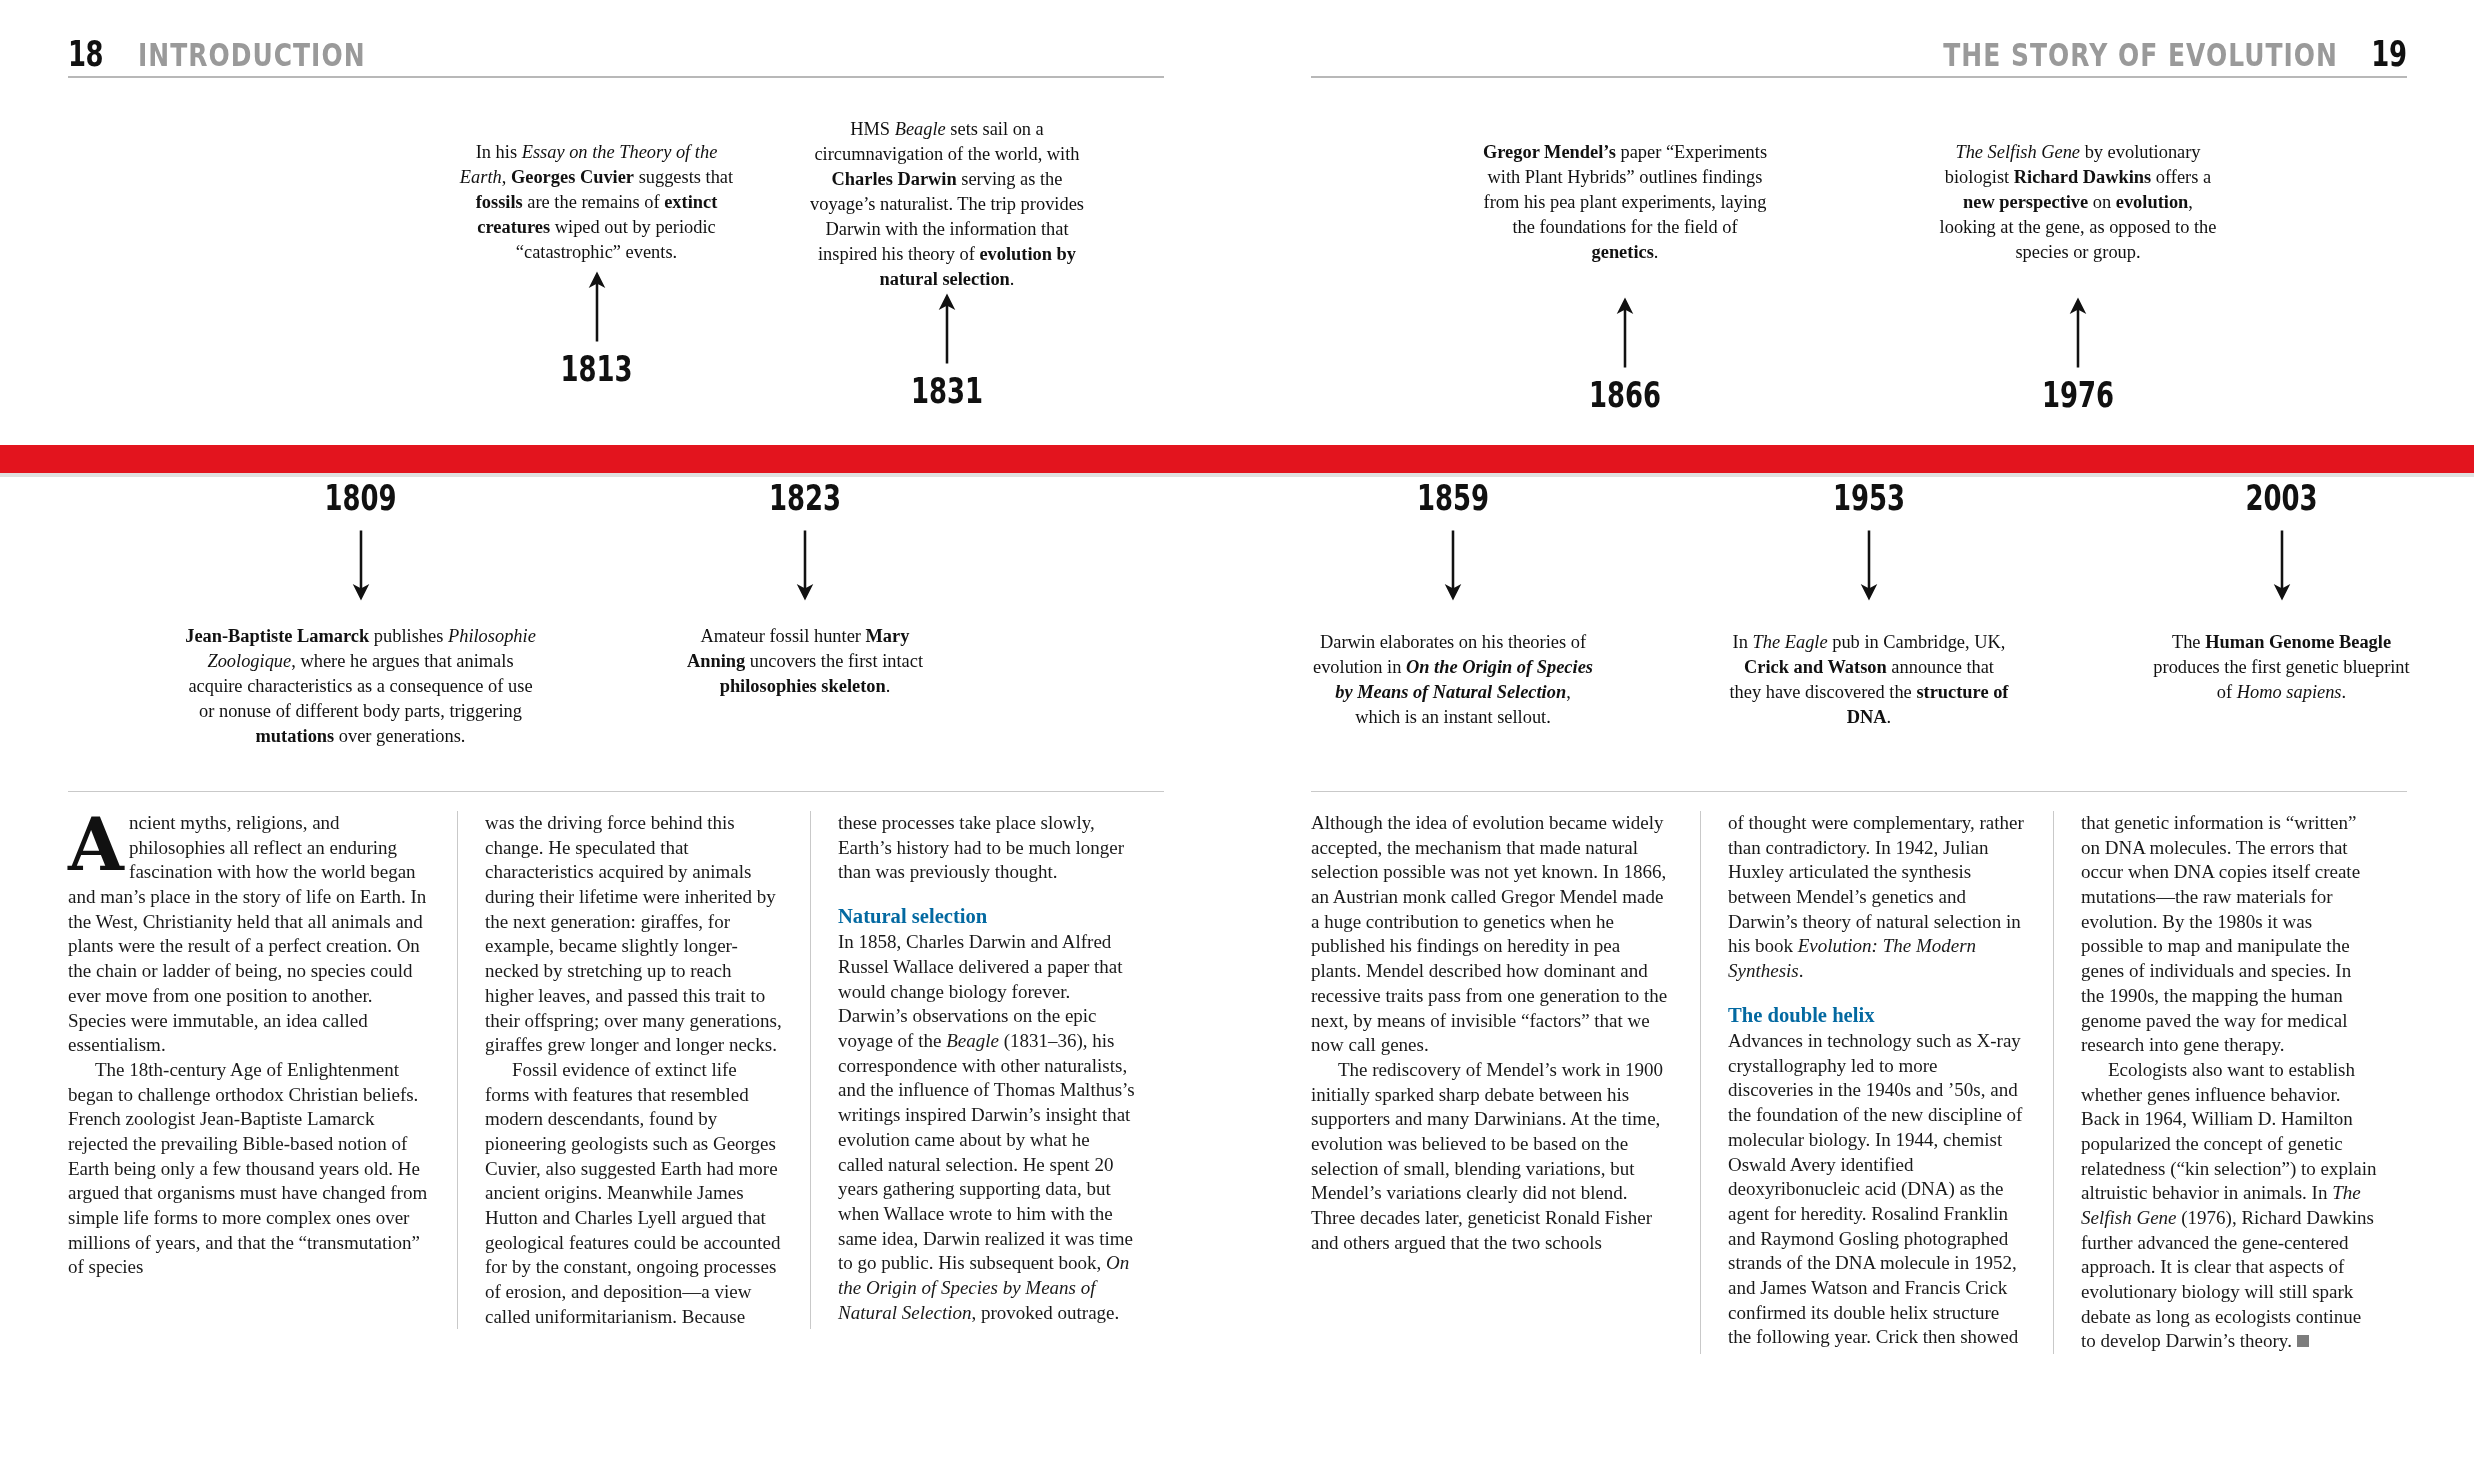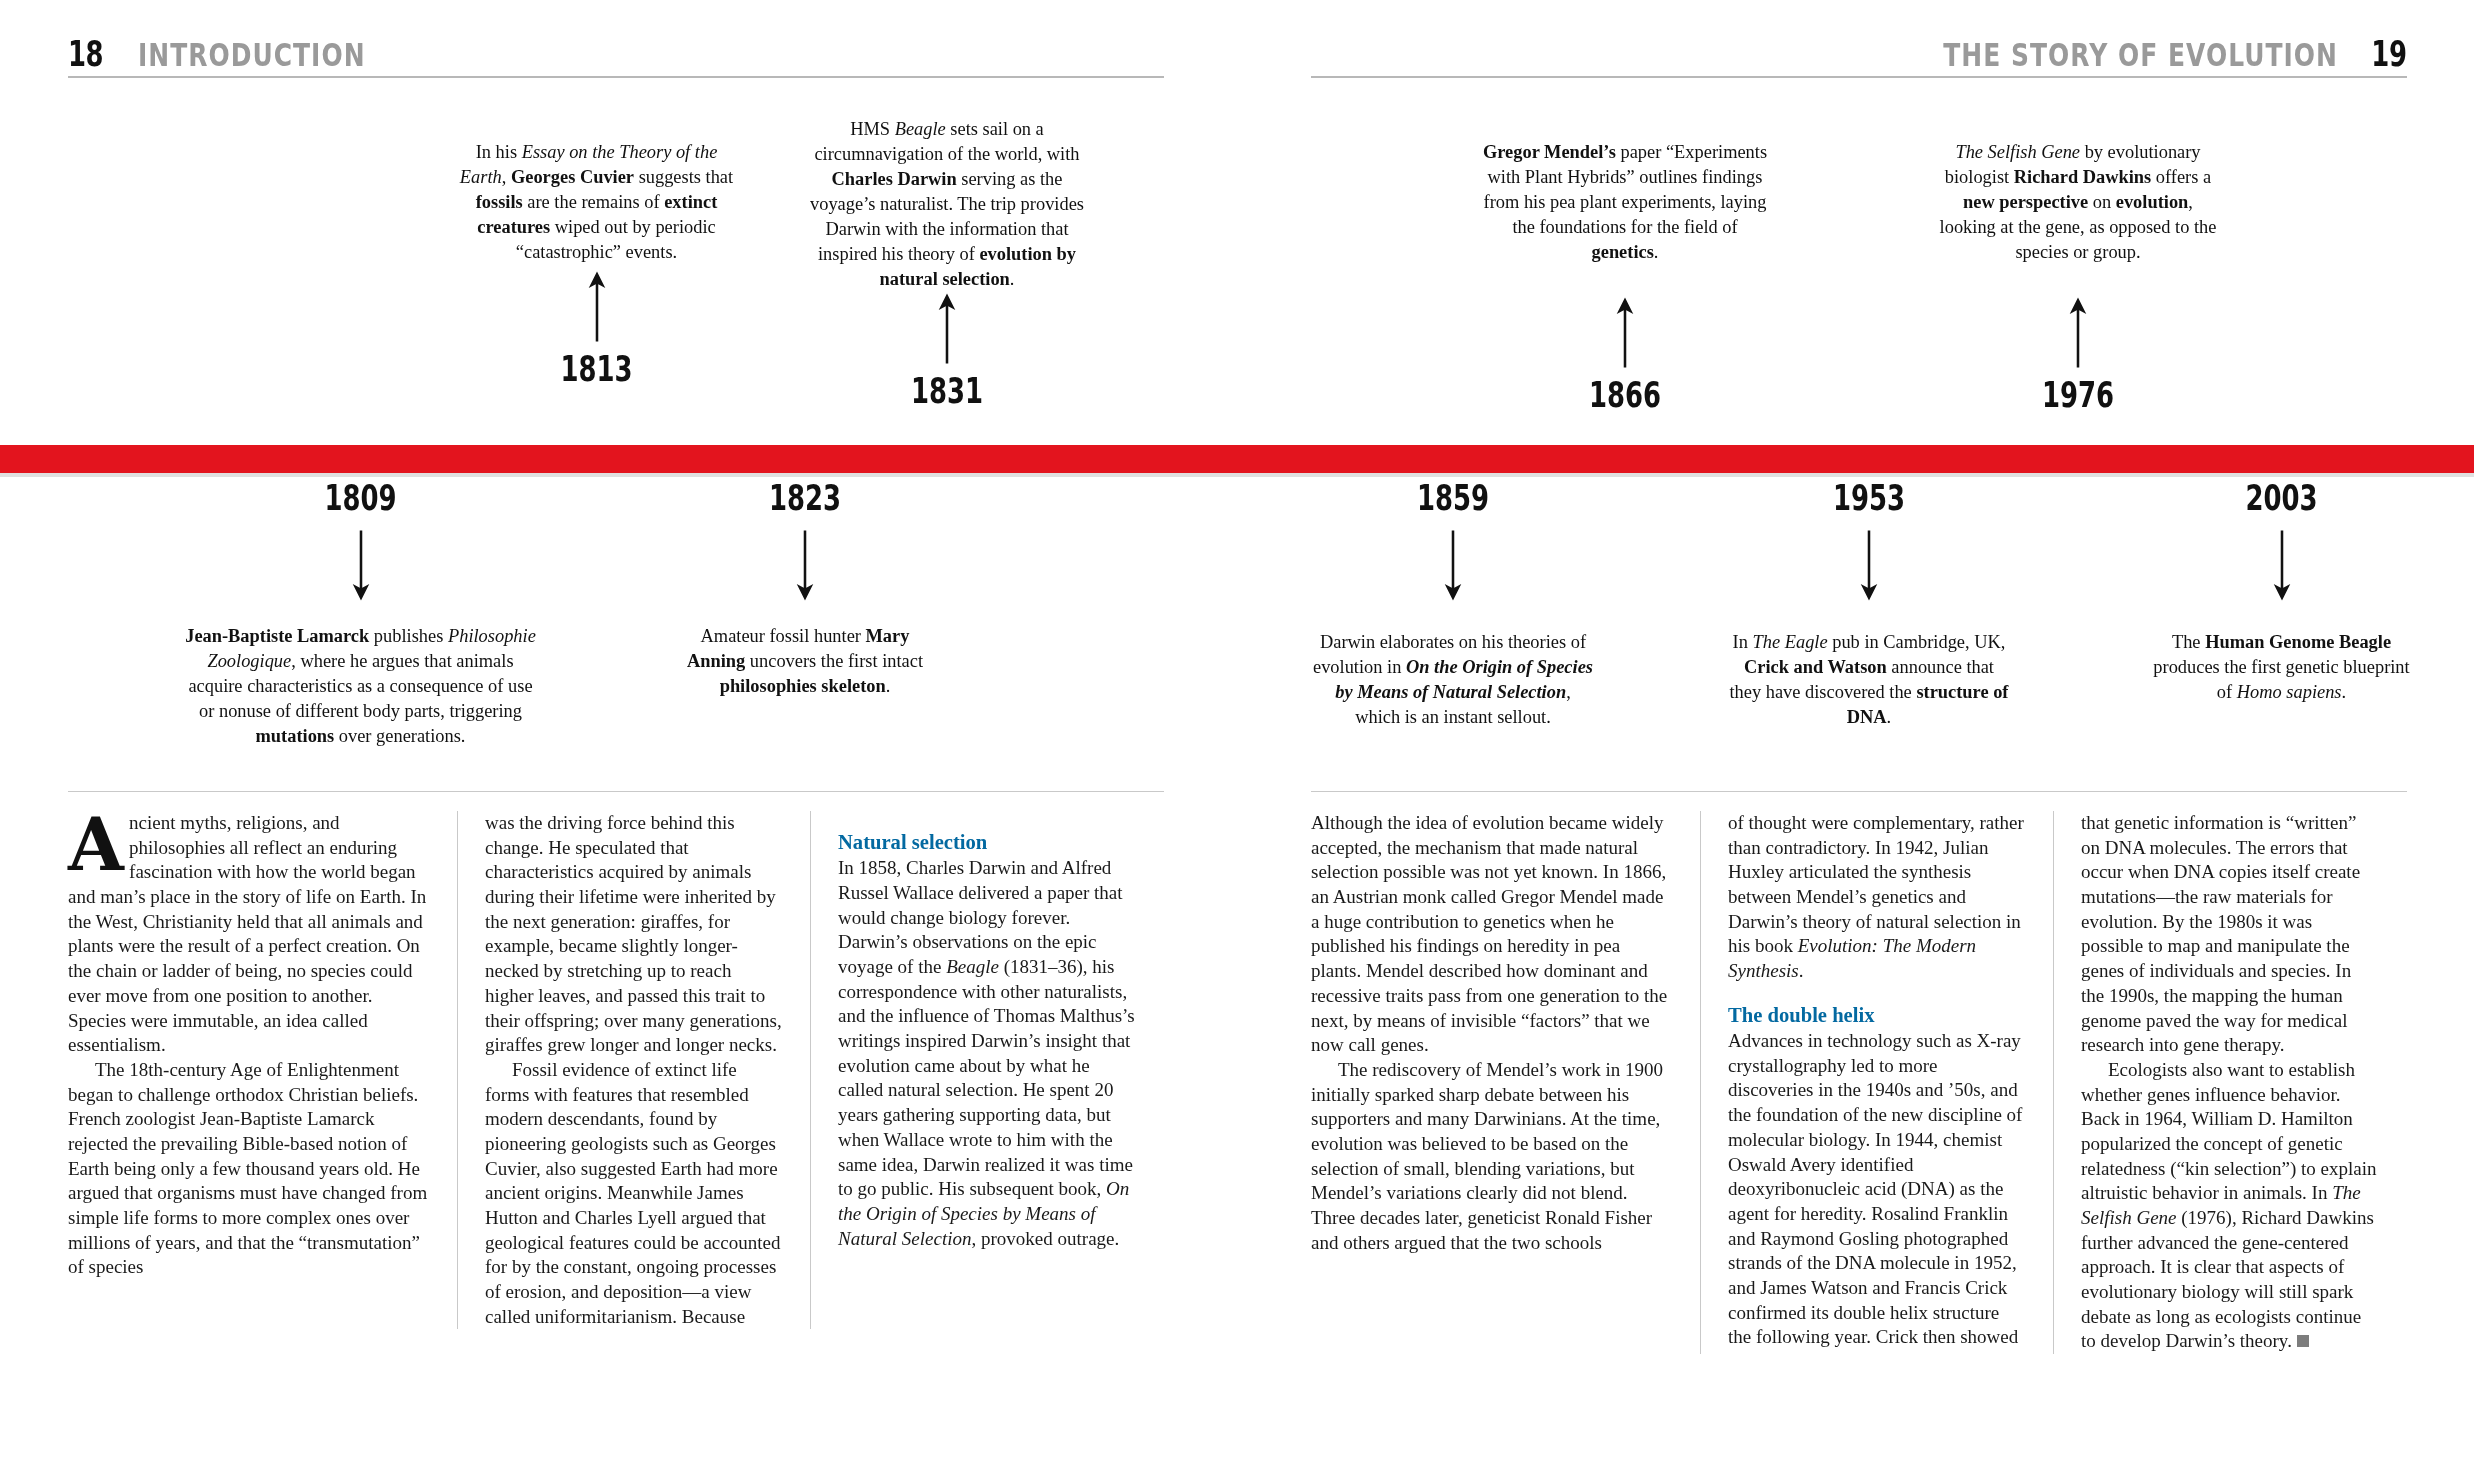--- a/index.html
+++ b/index.html
@@ -185,20 +185,21 @@
   <div class="colwrap left">
     <div class="col" style="width:389px;">
         <p><span class="dropcap">A</span><span>ncient myths, religions, and philosophies all reflect an enduring fascination with how the world began and man’s place in the story of life on Earth. In the West, Christianity held that all animals and plants were the result of a perfect creation. On the chain or ladder of being, no species could ever move from one position to another. Species were immutable, an idea called essentialism.</span></p>
         <p class="indent"><span>The 18th-century Age of Enlightenment began to challenge orthodox Christian beliefs. French zoologist Jean-Baptiste Lamarck rejected the prevailing Bible-based notion of Earth being only a few thousand years old. He argued that organisms must have changed from simple life forms to more complex ones over millions of years, and that the “transmutation” of species</span></p>
       </div>
     <div class="col" style="width:353px;">
         <p><span>was the driving force behind this change. He speculated that characteristics acquired by animals during their lifetime were inherited by the next generation: giraffes, for example, became slightly longer-necked by stretching up to reach higher leaves, and passed this trait to their offspring; over many generations, giraffes grew longer and longer necks.</span></p>
         <p class="indent"><span>Fossil evidence of extinct life forms with features that resembled modern descendants, found by pioneering geologists such as Georges Cuvier, also suggested Earth had more ancient origins. Meanwhile James Hutton and Charles Lyell argued that geological features could be accounted for by the constant, ongoing processes of erosion, and deposition—a view called uniformitarianism. Because</span></p>
       </div>
     <div class="col" style="width:353px;">
+        <p><span>these processes take place slowly, Earth’s history had to be much longer than was previously thought.</span></p>
         <h3>Natural selection</h3>
         <p><span>In 1858, Charles Darwin and Alfred Russel Wallace delivered a paper that would change biology forever. Darwin’s observations on the epic voyage of the </span><i>Beagle</i><span> (1831–36), his correspondence with other naturalists, and the influence of Thomas Malthus’s writings inspired Darwin’s insight that evolution came about by what he called natural selection. He spent 20 years gathering supporting data, but when Wallace wrote to him with the same idea, Darwin realized it was time to go public. His subsequent book, </span><i>On the Origin of Species by Means of Natural Selection</i><span>, provoked outrage.</span></p>
       </div>
   </div>
 
   <div class="colwrap right">
     <div class="col" style="width:389px;">
         <p><span>Although the idea of evolution became widely accepted, the mechanism that made natural selection possible was not yet known. In 1866, an Austrian monk called Gregor Mendel made a huge contribution to genetics when he published his findings on heredity in pea plants. Mendel described how dominant and recessive traits pass from one generation to the next, by means of invisible “factors” that we now call genes.</span></p>
         <p class="indent"><span>The rediscovery of Mendel’s work in 1900 initially sparked sharp debate between his supporters and many Darwinians. At the time, evolution was believed to be based on the selection of small, blending variations, but Mendel’s variations clearly did not blend. Three decades later, geneticist Ronald Fisher and others argued that the two schools</span></p>
       </div>

